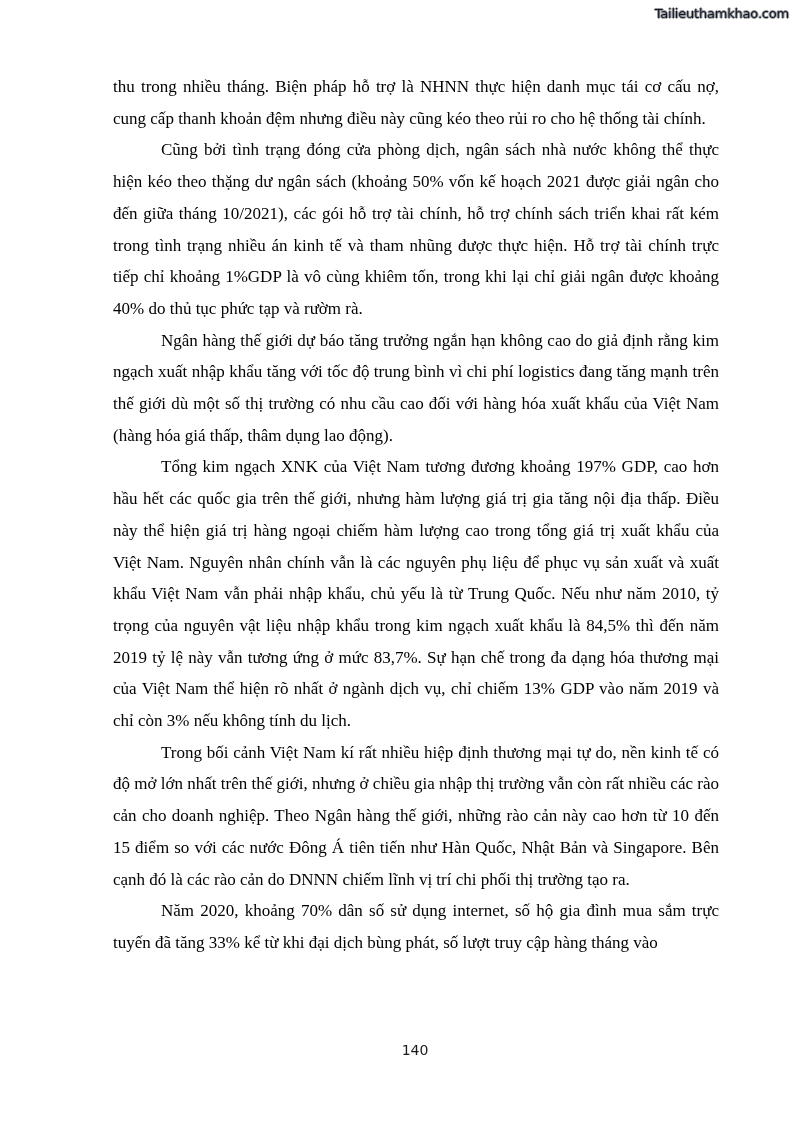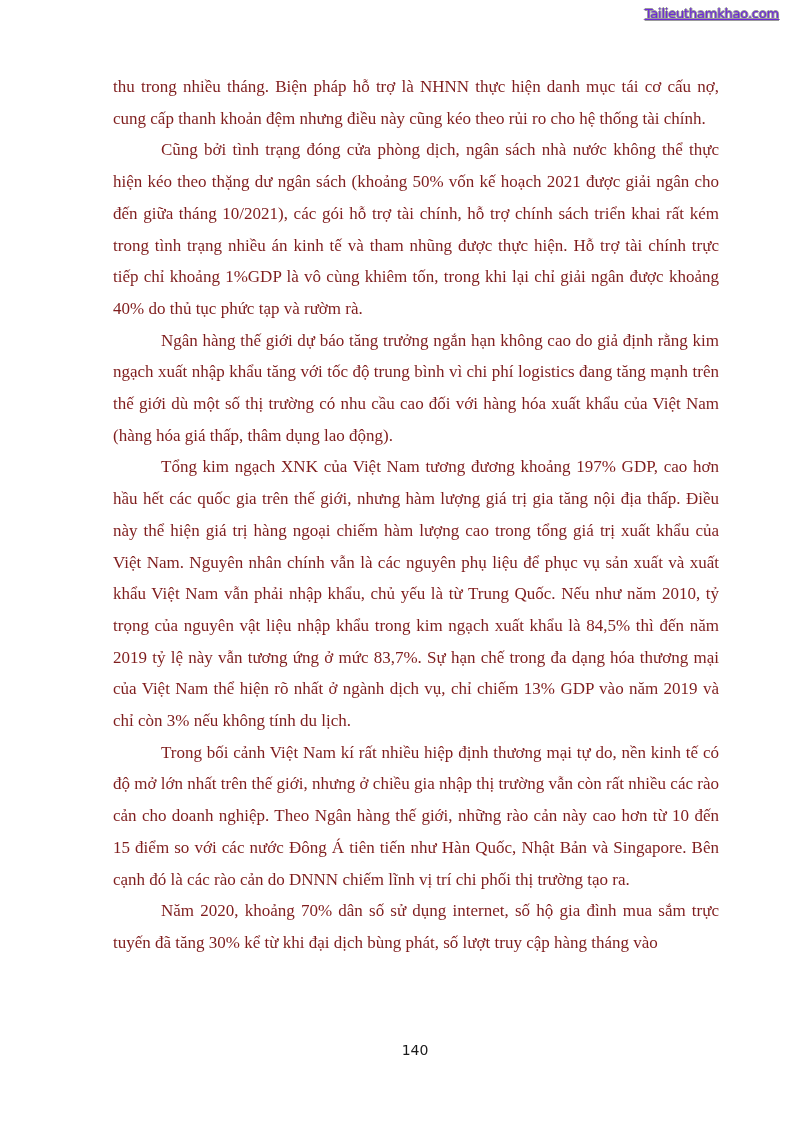--- a/index.html
+++ b/index.html
@@ -9,37 +9,36 @@
     }
     body {
       width: 794px;
       height: 1123px;
       position: relative;
       overflow: hidden;
     }
     .watermark {
       position: absolute;
       top: 6px;
-      right: 15px;
+      right: 5px;
       font-family: "DejaVu Sans", sans-serif;
       font-size: 13px;
-      color: #6d28d9;
+      color: #0f172a;
       letter-spacing: -0.2px;
       text-shadow: -1px 0 #9a9a9a, 1px 0 #9a9a9a, 0 -1px #9a9a9a, 0 1px #9a9a9a;
-      text-decoration: underline;
     }
     .page-body {
       position: absolute;
       left: 113px;
       top: 71px;
       width: 606px;
       font-family: "Liberation Serif", "DejaVu Serif", serif;
       font-size: 17px;
       line-height: 31.7px;
-      color: #7f1d1d;
+      color: #000000;
       text-align: justify;
     }
     .page-body p {
       margin: 0;
       padding: 0;
     }
     .page-body p.indent {
       text-indent: 48px;
       font-family: Liberation Serif, serif;
     }
@@ -58,16 +57,16 @@
 <body>
 
 <div class="watermark">Tailieuthamkhao.com</div>
 
 <div class="page-body">
   <p>thu trong nhiều tháng. Biện pháp hỗ trợ là NHNN thực hiện danh mục tái cơ cấu nợ, cung cấp thanh khoản đệm nhưng điều này cũng kéo theo rủi ro cho hệ thống tài chính.</p>
   <p class="indent">Cũng bởi tình trạng đóng cửa phòng dịch, ngân sách nhà nước không thể thực hiện kéo theo thặng dư ngân sách (khoảng 50% vốn kế hoạch 2021 được giải ngân cho đến giữa tháng 10/2021), các gói hỗ trợ tài chính, hỗ trợ chính sách triển khai rất kém trong tình trạng nhiều án kinh tế và tham nhũng được thực hiện. Hỗ trợ tài chính trực tiếp chỉ khoảng 1%GDP là vô cùng khiêm tốn, trong khi lại chỉ giải ngân được khoảng 40% do thủ tục phức tạp và rườm rà.</p>
   <p class="indent">Ngân hàng thế giới dự báo tăng trưởng ngắn hạn không cao do giả định rằng kim ngạch xuất nhập khẩu tăng với tốc độ trung bình vì chi phí logistics đang tăng mạnh trên thế giới dù một số thị trường có nhu cầu cao đối với hàng hóa xuất khẩu của Việt Nam (hàng hóa giá thấp, thâm dụng lao động).</p>
   <p class="indent">Tổng kim ngạch XNK của Việt Nam tương đương khoảng 197% GDP, cao hơn hầu hết các quốc gia trên thế giới, nhưng hàm lượng giá trị gia tăng nội địa thấp. Điều này thể hiện giá trị hàng ngoại chiếm hàm lượng cao trong tổng giá trị xuất khẩu của Việt Nam. Nguyên nhân chính vẫn là các nguyên phụ liệu để phục vụ sản xuất và xuất khẩu Việt Nam vẫn phải nhập khẩu, chủ yếu là từ Trung Quốc. Nếu như năm 2010, tỷ trọng của nguyên vật liệu nhập khẩu trong kim ngạch xuất khẩu là 84,5% thì đến năm 2019 tỷ lệ này vẫn tương ứng ở mức 83,7%. Sự hạn chế trong đa dạng hóa thương mại của Việt Nam thể hiện rõ nhất ở ngành dịch vụ, chỉ chiếm 13% GDP vào năm 2019 và chỉ còn 3% nếu không tính du lịch.</p>
   <p class="indent">Trong bối cảnh Việt Nam kí rất nhiều hiệp định thương mại tự do, nền kinh tế có độ mở lớn nhất trên thế giới, nhưng ở chiều gia nhập thị trường vẫn còn rất nhiều các rào cản cho doanh nghiệp. Theo Ngân hàng thế giới, những rào cản này cao hơn từ 10 đến 15 điểm so với các nước Đông Á tiên tiến như Hàn Quốc, Nhật Bản và Singapore. Bên cạnh đó là các rào cản do DNNN chiếm lĩnh vị trí chi phối thị trường tạo ra.</p>
-  <p class="indent">Năm 2020, khoảng 70% dân số sử dụng internet, số hộ gia đình mua sắm trực tuyến đã tăng 30% kể từ khi đại dịch bùng phát, số lượt truy cập hàng tháng vào</p>
+  <p class="indent">Năm 2020, khoảng 70% dân số sử dụng internet, số hộ gia đình mua sắm trực tuyến đã tăng 33% kể từ khi đại dịch bùng phát, số lượt truy cập hàng tháng vào</p>
 </div>
 
 <div class="page-number">140</div>
 
 </body></html>

